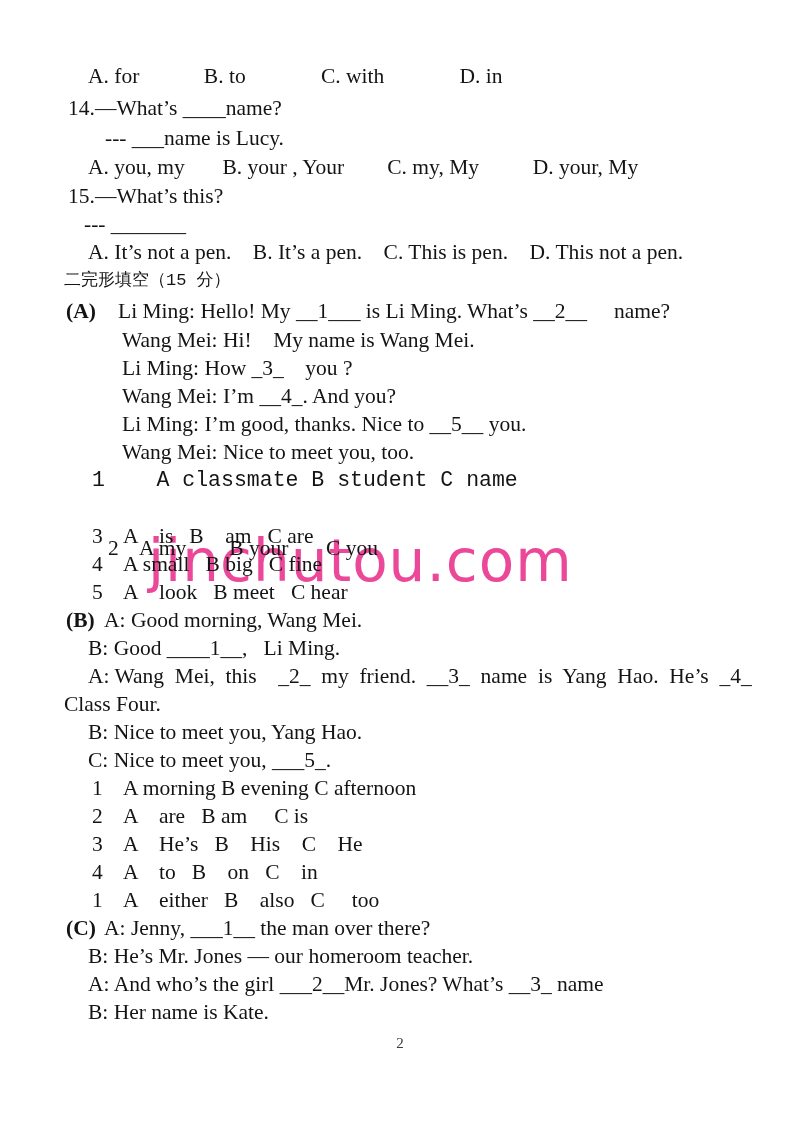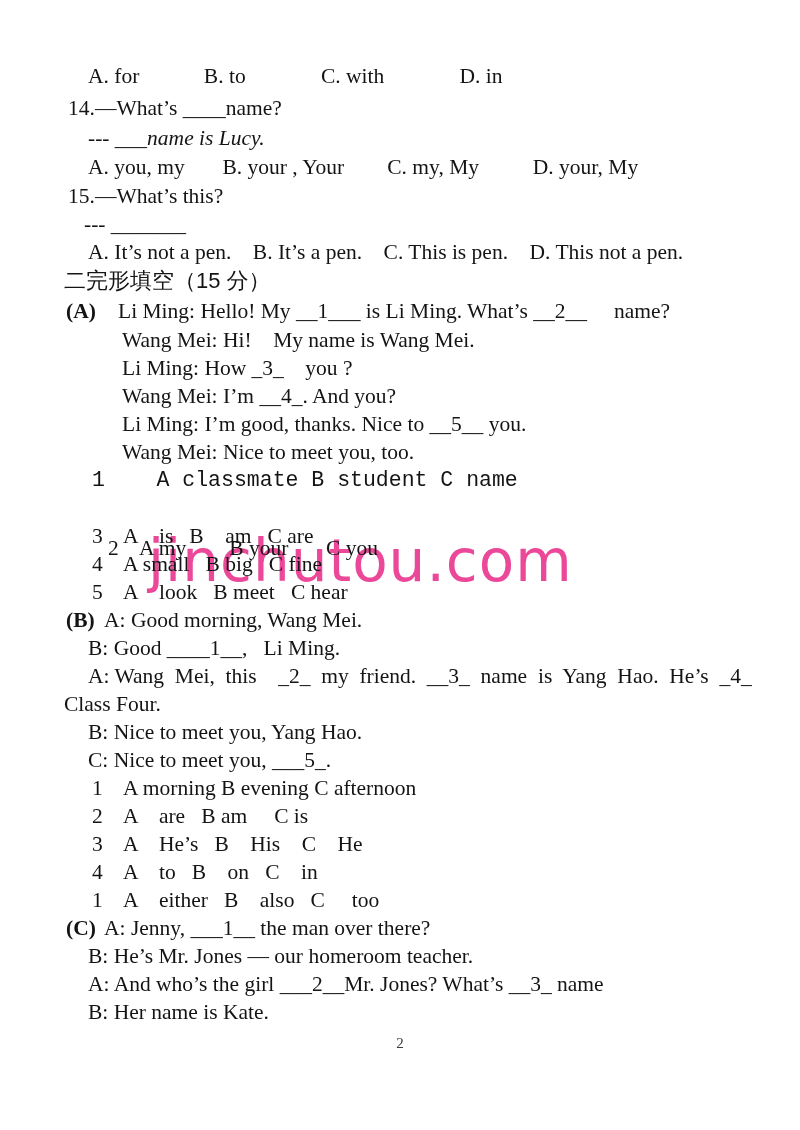--- a/index.html
+++ b/index.html
@@ -49,22 +49,22 @@
   }
 
   .ln {
     position: absolute;
     white-space: pre;
     font-size: 21.5px;
     line-height: 28px;
     color: #141414;
   }
   .ln.cjk {
-    font-family: Liberation Sans, sans-serif;
-    font-size: 22px;
+    font-family: Liberation Mono, monospace;
+    font-size: 17px;
   }
   .ln b, .bold {
     font-weight: bold;
   }
 
   #pagenum {
     position: absolute;
     left: 0;
     top: 1035px;
     width: 800px;
@@ -81,21 +81,21 @@
 <div id="page">
 
   <div id="watermark">jinchutou.com</div>
 
   <div id="content">
 
     <div class="ln" style="left:88px; top:62px;">A. for            B. to              C. with              D. in</div>
 
     <div class="ln" style="left:68px; top:94px;">14.—What’s ____name?</div>
 
-    <div class="ln" style="left:88px; top:124px;font-style:italic;">--- ___name is Lucy.</div>
+    <div class="ln" style="left:105px; top:124px;">--- ___name is Lucy.</div>
 
     <div class="ln" style="left:88px; top:153px;">A. you, my       B. your , Your        C. my, My          D. your, My</div>
 
     <div class="ln" style="left:68px; top:182px;">15.—What’s this?</div>
 
     <div class="ln" style="left:84px; top:210px;">--- _______</div>
 
     <div class="ln" style="left:88px; top:238px;">A. It’s not a pen.    B. It’s a pen.    C. This is pen.    D. This not a pen.</div>
 
     <div class="ln cjk" style="left:64px; top:267px;">二完形填空（15 分）</div>

